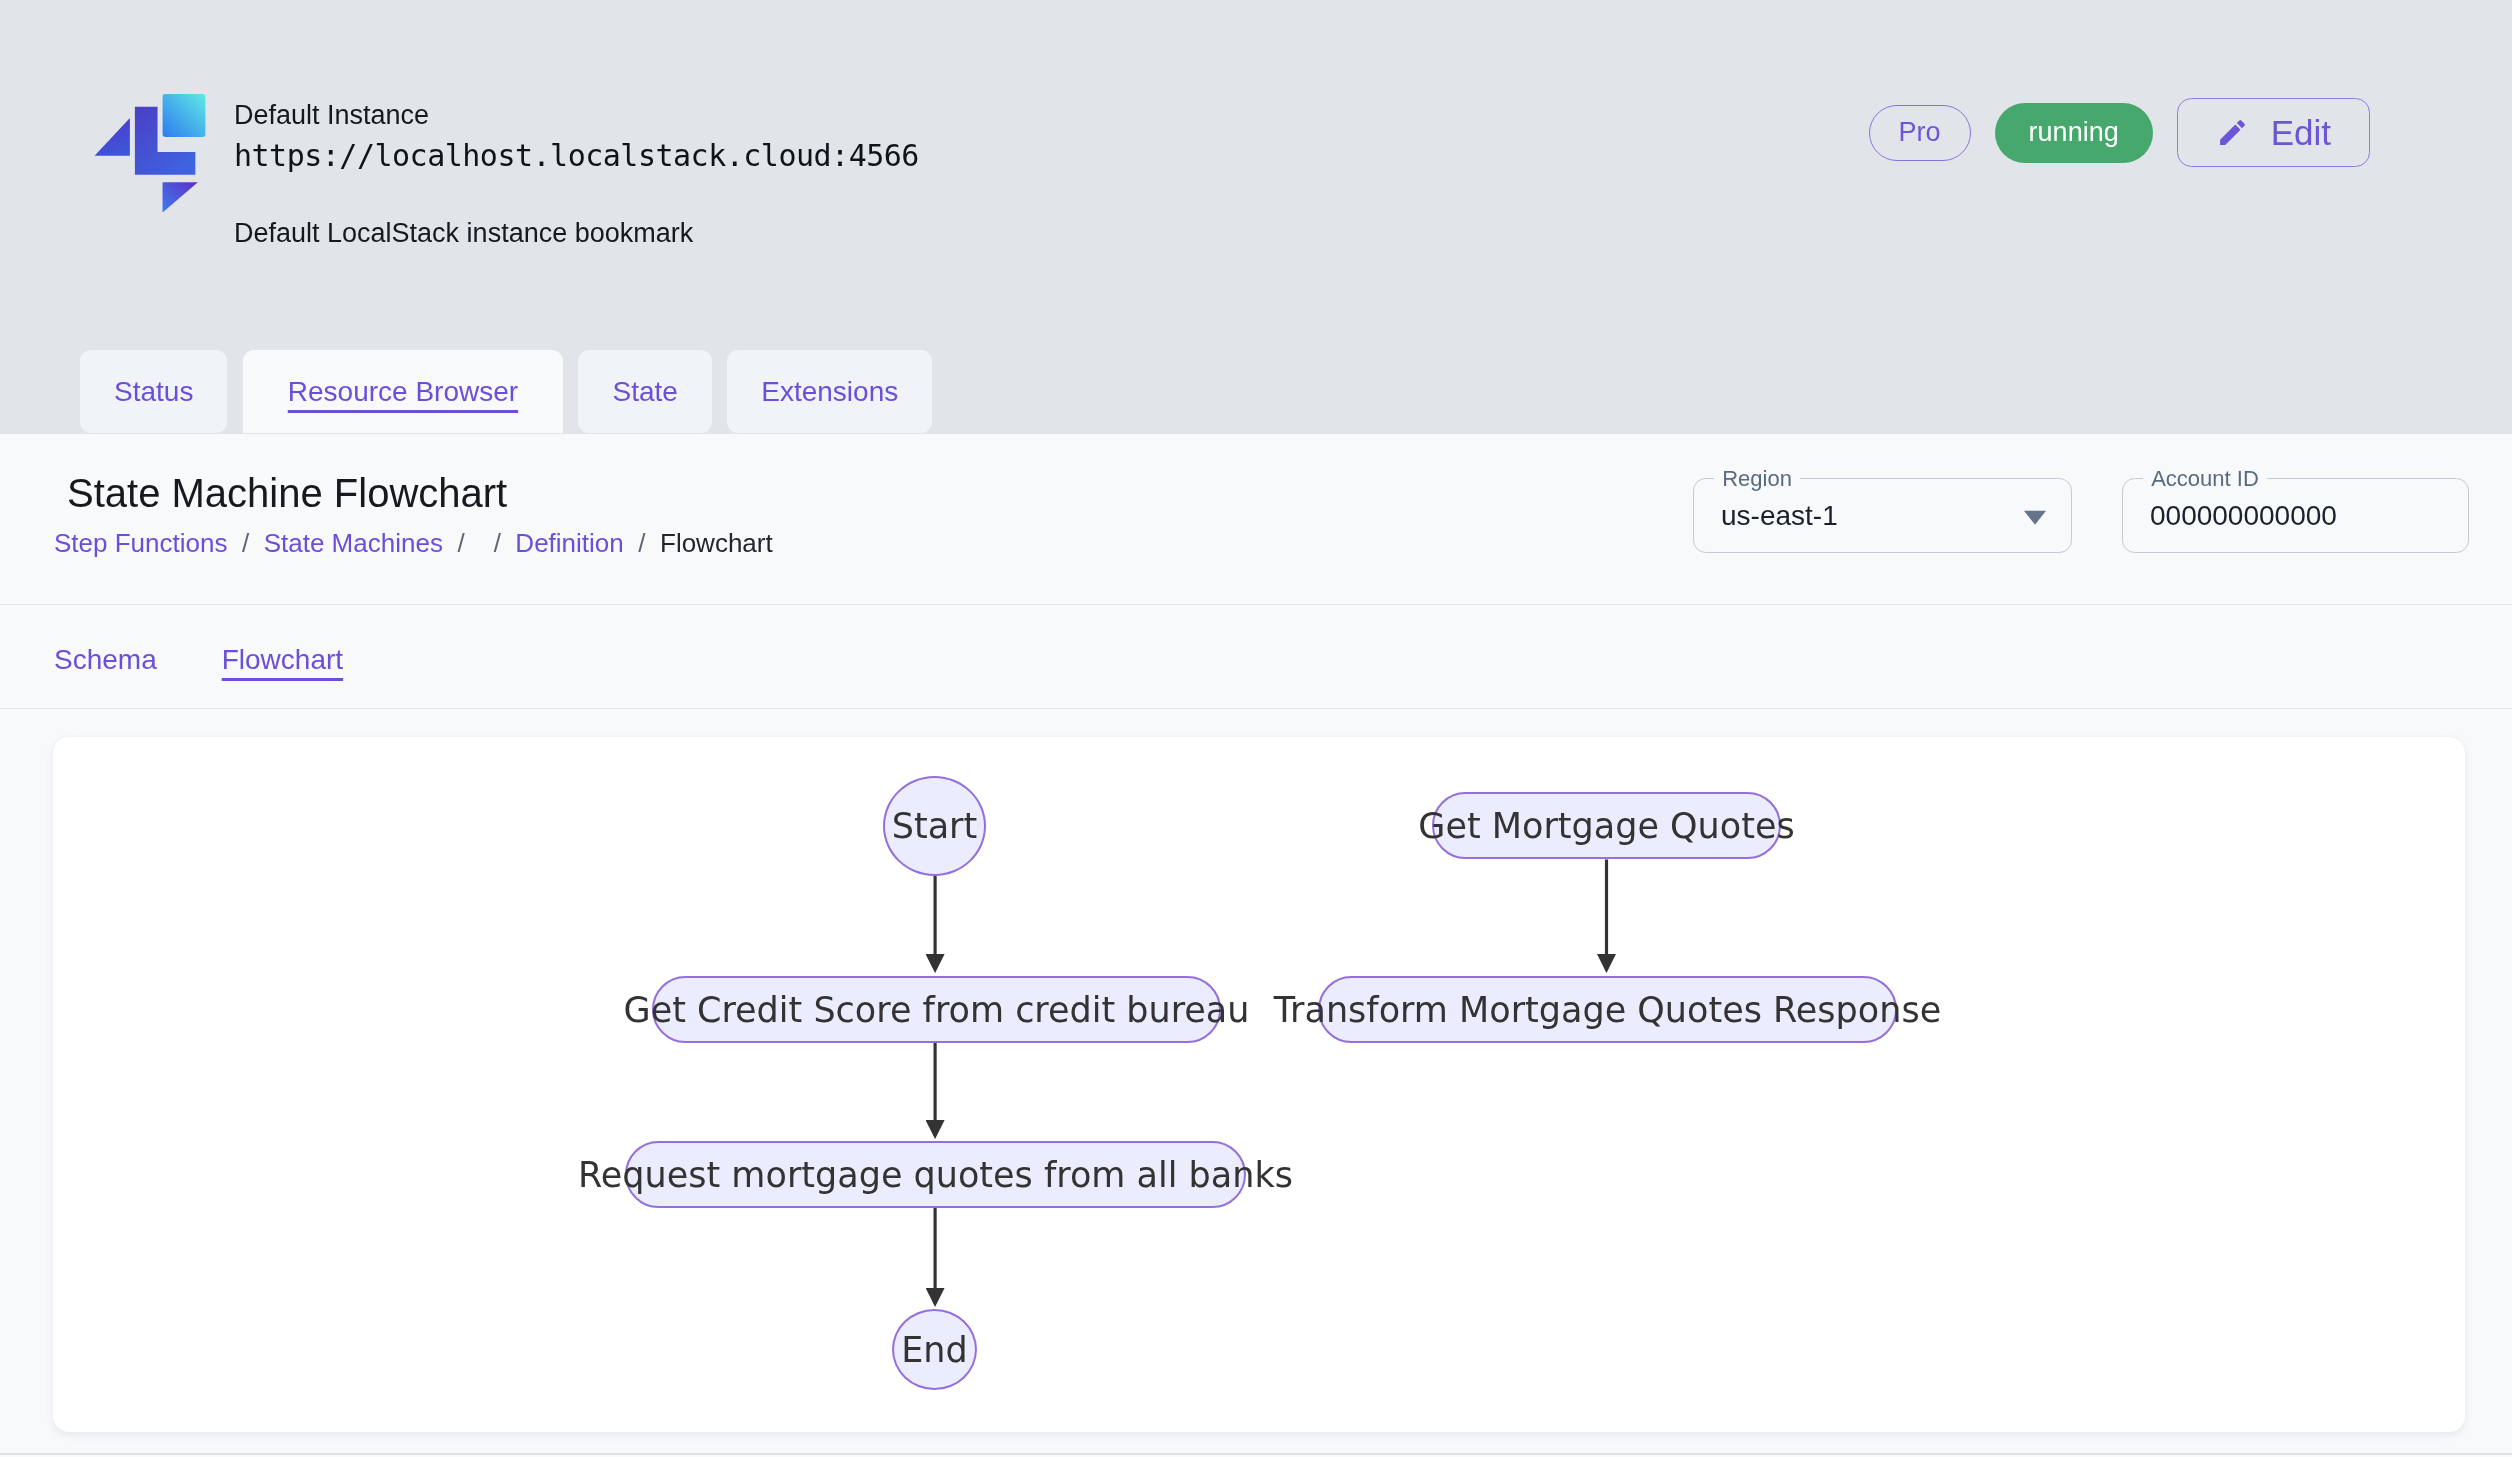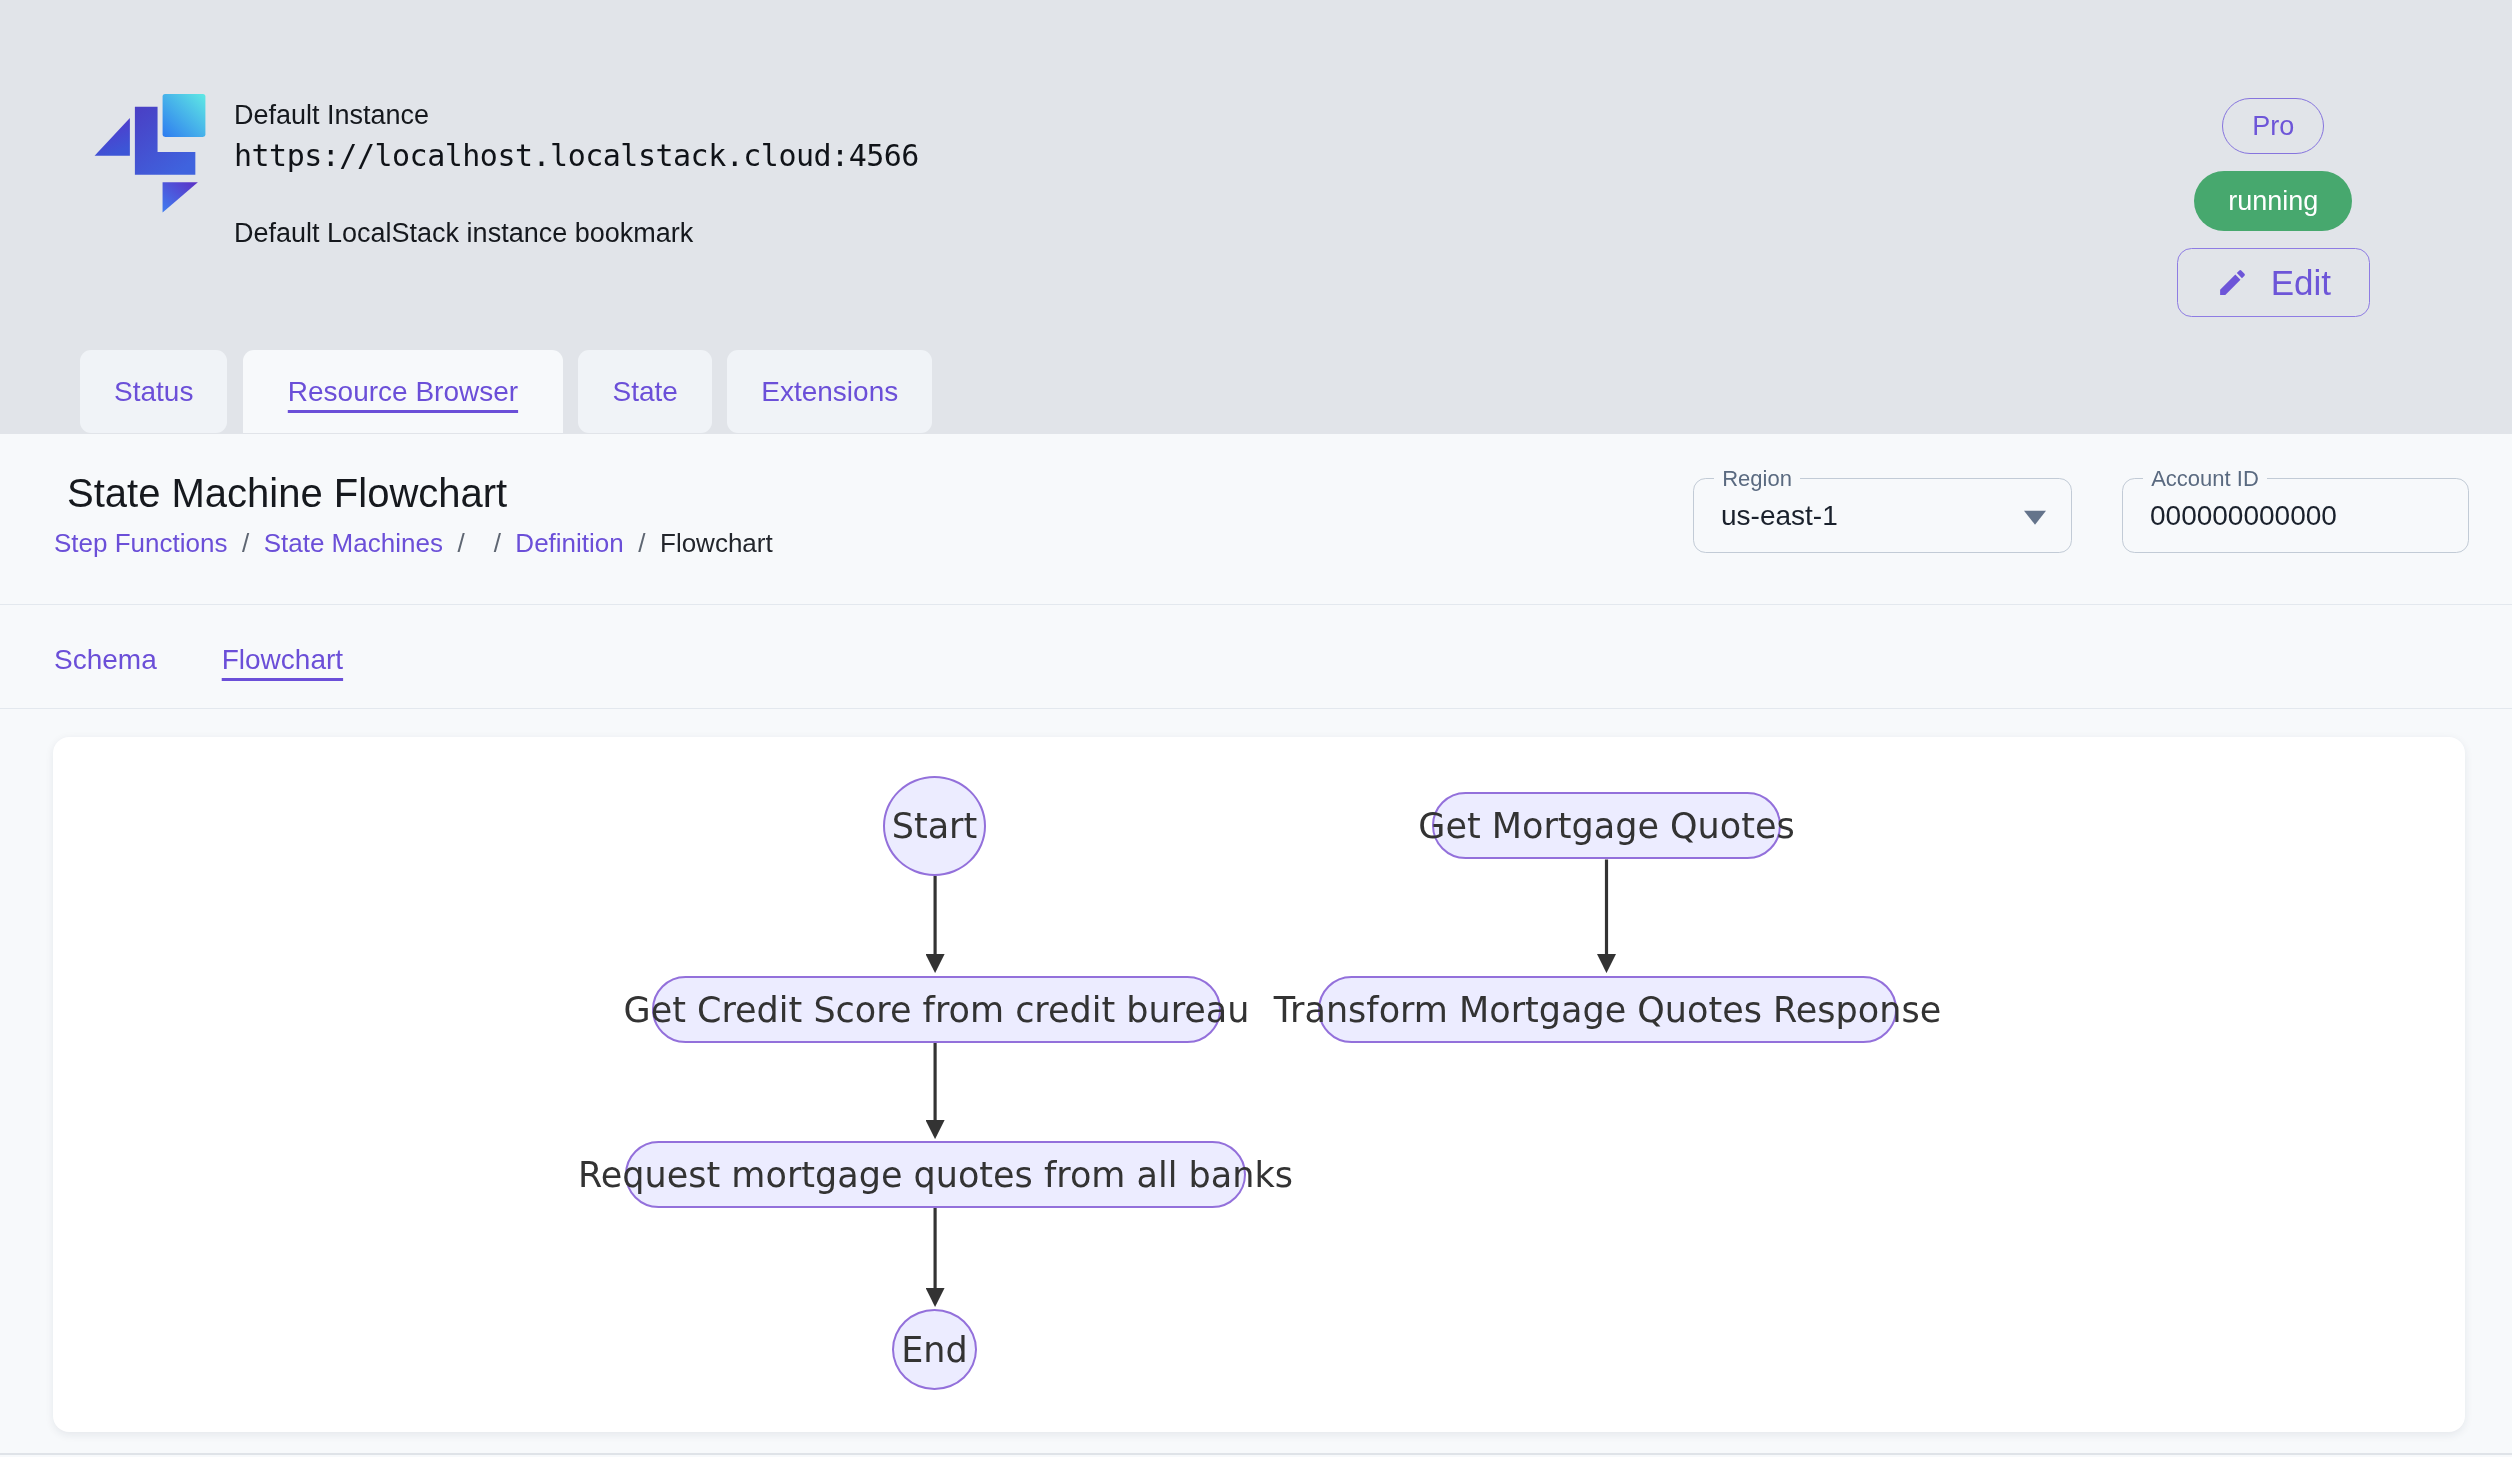--- a/index.html
+++ b/index.html
@@ -13,21 +13,21 @@
     color: #14171c;
   }
 
   
   .logo { position: absolute; left: 82px; top: 84px; width: 136px; height: 136px; }
   .instance-name { position: absolute; left: 234px; top: 100px; font-size: 27px; color: #15181d; }
   .instance-url  { position: absolute; left: 234px; top: 138px; font-size: 30px; font-weight: normal;
                    font-family: "DejaVu Sans Mono", monospace; color: #101318; letter-spacing: -0.5px; }
   .instance-desc { position: absolute; left: 234px; top: 218px; font-size: 27px; color: #15181d; }
 
-  .header-right { position: absolute; top: 98px; right: 142px; display: flex; align-items: center; gap: 17px; flex-direction: column; }
+  .header-right { position: absolute; top: 98px; right: 142px; display: flex; align-items: center; gap: 24px; }
   .chip-pro {
     height: 56px; padding: 0 29px; display: flex; align-items: center;
     border: 1.8px solid #8674de; border-radius: 29px; color: #6d55d8; font-size: 27px; background: transparent;
   }
   .chip-running {
     height: 60px; padding: 0 34px; display: flex; align-items: center;
     border-radius: 31px; background: #47a86e; color: #ffffff; font-size: 27px;
   }
   .btn-edit {
     height: 69px; padding: 0 38px; display: flex; align-items: center; gap: 22px;

